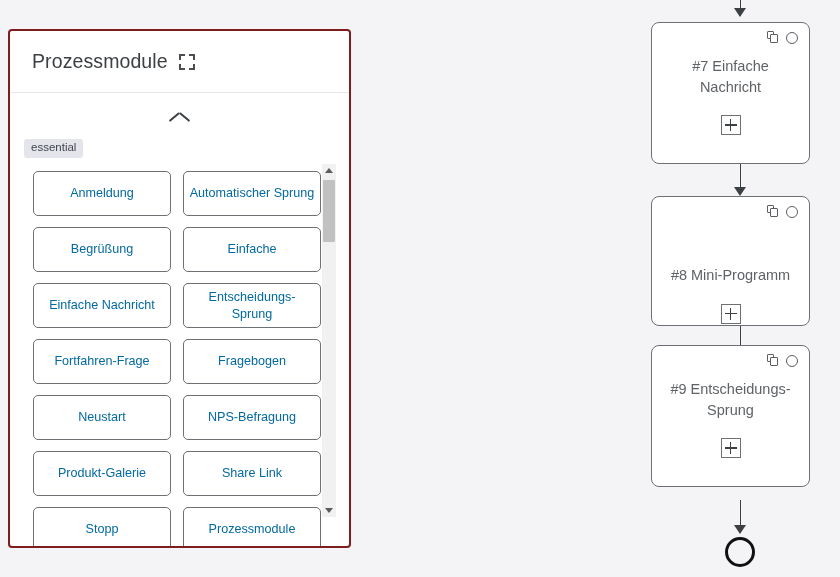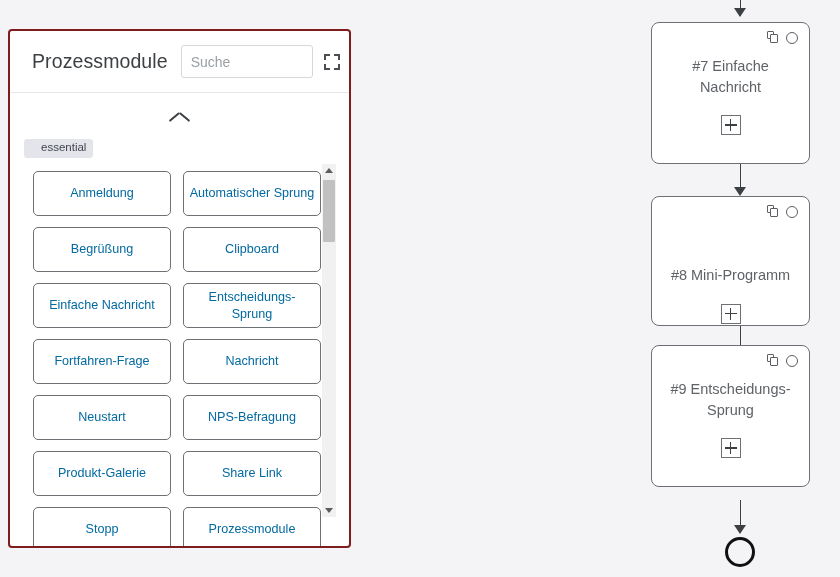--- a/index.html
+++ b/index.html
@@ -107,21 +107,21 @@
     background: #3c4043;
     top: 12px;
     border-radius: 1px;
   }
   #collapse-chevron::before { left: -1px; transform: rotate(-40deg); }
   #collapse-chevron::after  { left: 9px;  transform: rotate(40deg); }
 
   #category-badge {
     display: inline-block;
     margin: 0 0 6px 14px;
-    padding: 3px 7px 4px 17px;
+    padding: 3px 7px 4px 7px;
     background: #e4e5ea;
     border-radius: 3px;
     font-size: 11.5px;
     color: #42464c;
     line-height: 1;
   }
 
   #module-scroll {
     position: absolute;
     left: 0;
@@ -309,21 +309,20 @@
     background: #f4f4f6;
   }
 </style>
 </head>
 <body>
 
 <div id="module-panel">
 
   <div id="panel-header">
     <div id="panel-title">Prozessmodule</div>
-    <input id="search-input" type="text" placeholder="Suche" style="">
     <div id="expand-icon">
       <i></i>
         <i></i>
         <i></i>
         <i></i>
     </div>
   </div>
 
   <div id="panel-body">
 
@@ -331,25 +330,25 @@
       <div id="collapse-chevron"></div>
     </div>
 
     <div id="category-badge">essential</div>
 
     <div id="module-scroll">
       <div id="module-grid">
         <div class="module-card">Anmeldung</div>
         <div class="module-card">Automatischer Sprung</div>
         <div class="module-card">Begrüßung</div>
-        <div class="module-card">Clipboard</div>
+        <div class="module-card">Einfache</div>
         <div class="module-card">Einfache Nachricht</div>
         <div class="module-card">Entscheidungs-Sprung</div>
         <div class="module-card">Fortfahren-Frage</div>
-        <div class="module-card">Nachricht</div>
+        <div class="module-card">Fragebogen</div>
         <div class="module-card">Neustart</div>
         <div class="module-card">NPS-Befragung</div>
         <div class="module-card">Produkt-Galerie</div>
         <div class="module-card">Share Link</div>
         <div class="module-card">Stopp</div>
         <div class="module-card">Prozessmodule</div>
       </div>
 
       <div id="scrollbar">
         <div class="sb-arrow" id="sb-up"></div>

